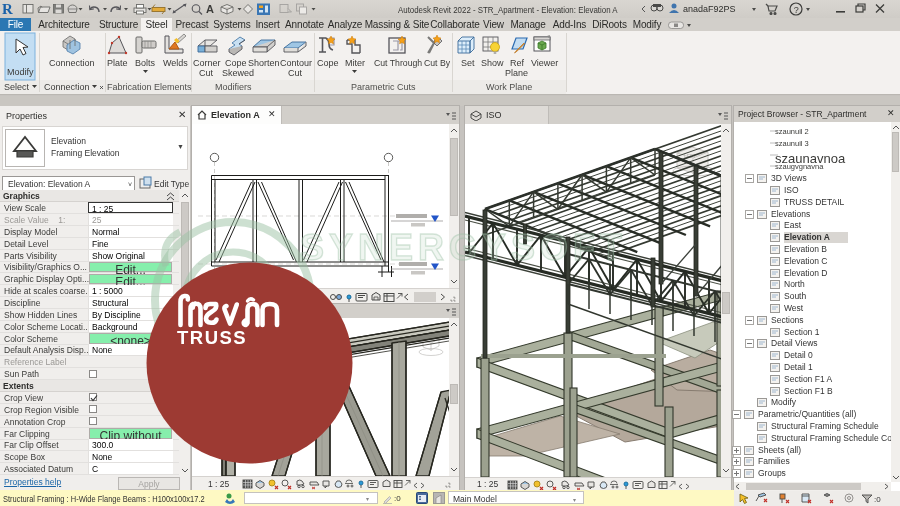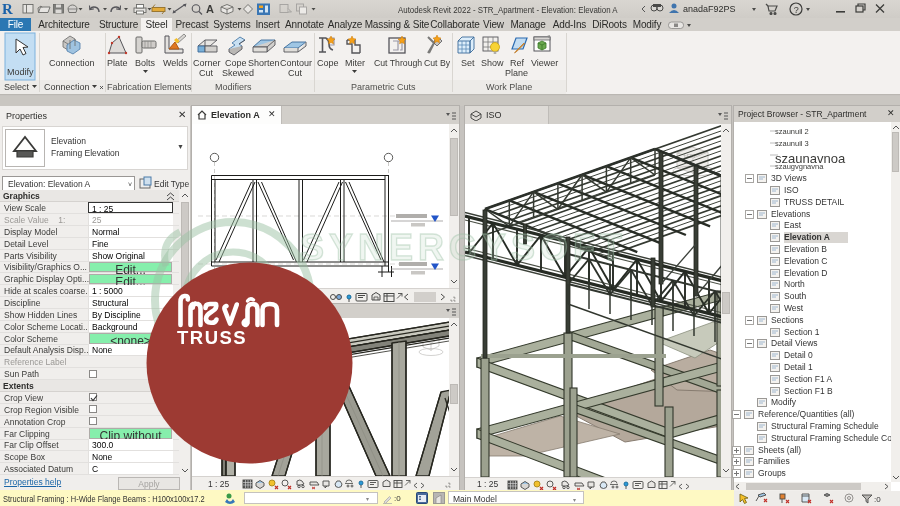--- a/index.html
+++ b/index.html
@@ -972,21 +972,21 @@
 <div class="titem" style="left:50px;top:279.6px;color:#333;font-weight:normal;">Section F1 B</div>
 <svg class="abs" style="left:36px;top:280.6px;" width="10" height="9">
         <rect x="0.5" y="0.5" width="9" height="8" fill="#f4f2ef" stroke="#9a9895"></rect>
         <path d="M2 3 h6 M2 5 h4" stroke="#8aa8c8" stroke-width="0.8"></path>
       </svg>
 <div class="titem" style="left:37px;top:291.4px;color:#333;font-weight:normal;">Modify</div>
 <svg class="abs" style="left:23px;top:292.4px;" width="10" height="9">
         <rect x="0.5" y="0.5" width="9" height="8" fill="#f4f2ef" stroke="#9a9895"></rect>
         <path d="M2 3 h6 M2 5 h4" stroke="#8aa8c8" stroke-width="0.8"></path>
       </svg>
-<div class="titem" style="left:24px;top:303.2px;color:#333;font-weight:normal;">Reference/Quantities (all)</div>
+<div class="titem" style="left:24px;top:303.2px;color:#333;font-weight:normal;">Parametric/Quantities (all)</div>
 <svg class="abs" style="left:-2px;top:304.2px;" width="9" height="9">
         <rect x="0.5" y="0.5" width="8" height="8" fill="#fff" stroke="#a8a6a3"></rect>
         <path d="M2 4.5 h5" stroke="#777" stroke-width="1"></path>
       </svg>
 <svg class="abs" style="left:10px;top:304.2px;" width="10" height="9">
         <rect x="0.5" y="0.5" width="9" height="8" fill="#f4f2ef" stroke="#9a9895"></rect>
         <path d="M2 3 h6 M2 5 h4" stroke="#8aa8c8" stroke-width="0.8"></path>
       </svg>
 <div class="titem" style="left:37px;top:315.0px;color:#333;font-weight:normal;">Structural Framing Schedule</div>
 <svg class="abs" style="left:23px;top:316.0px;" width="10" height="9">

